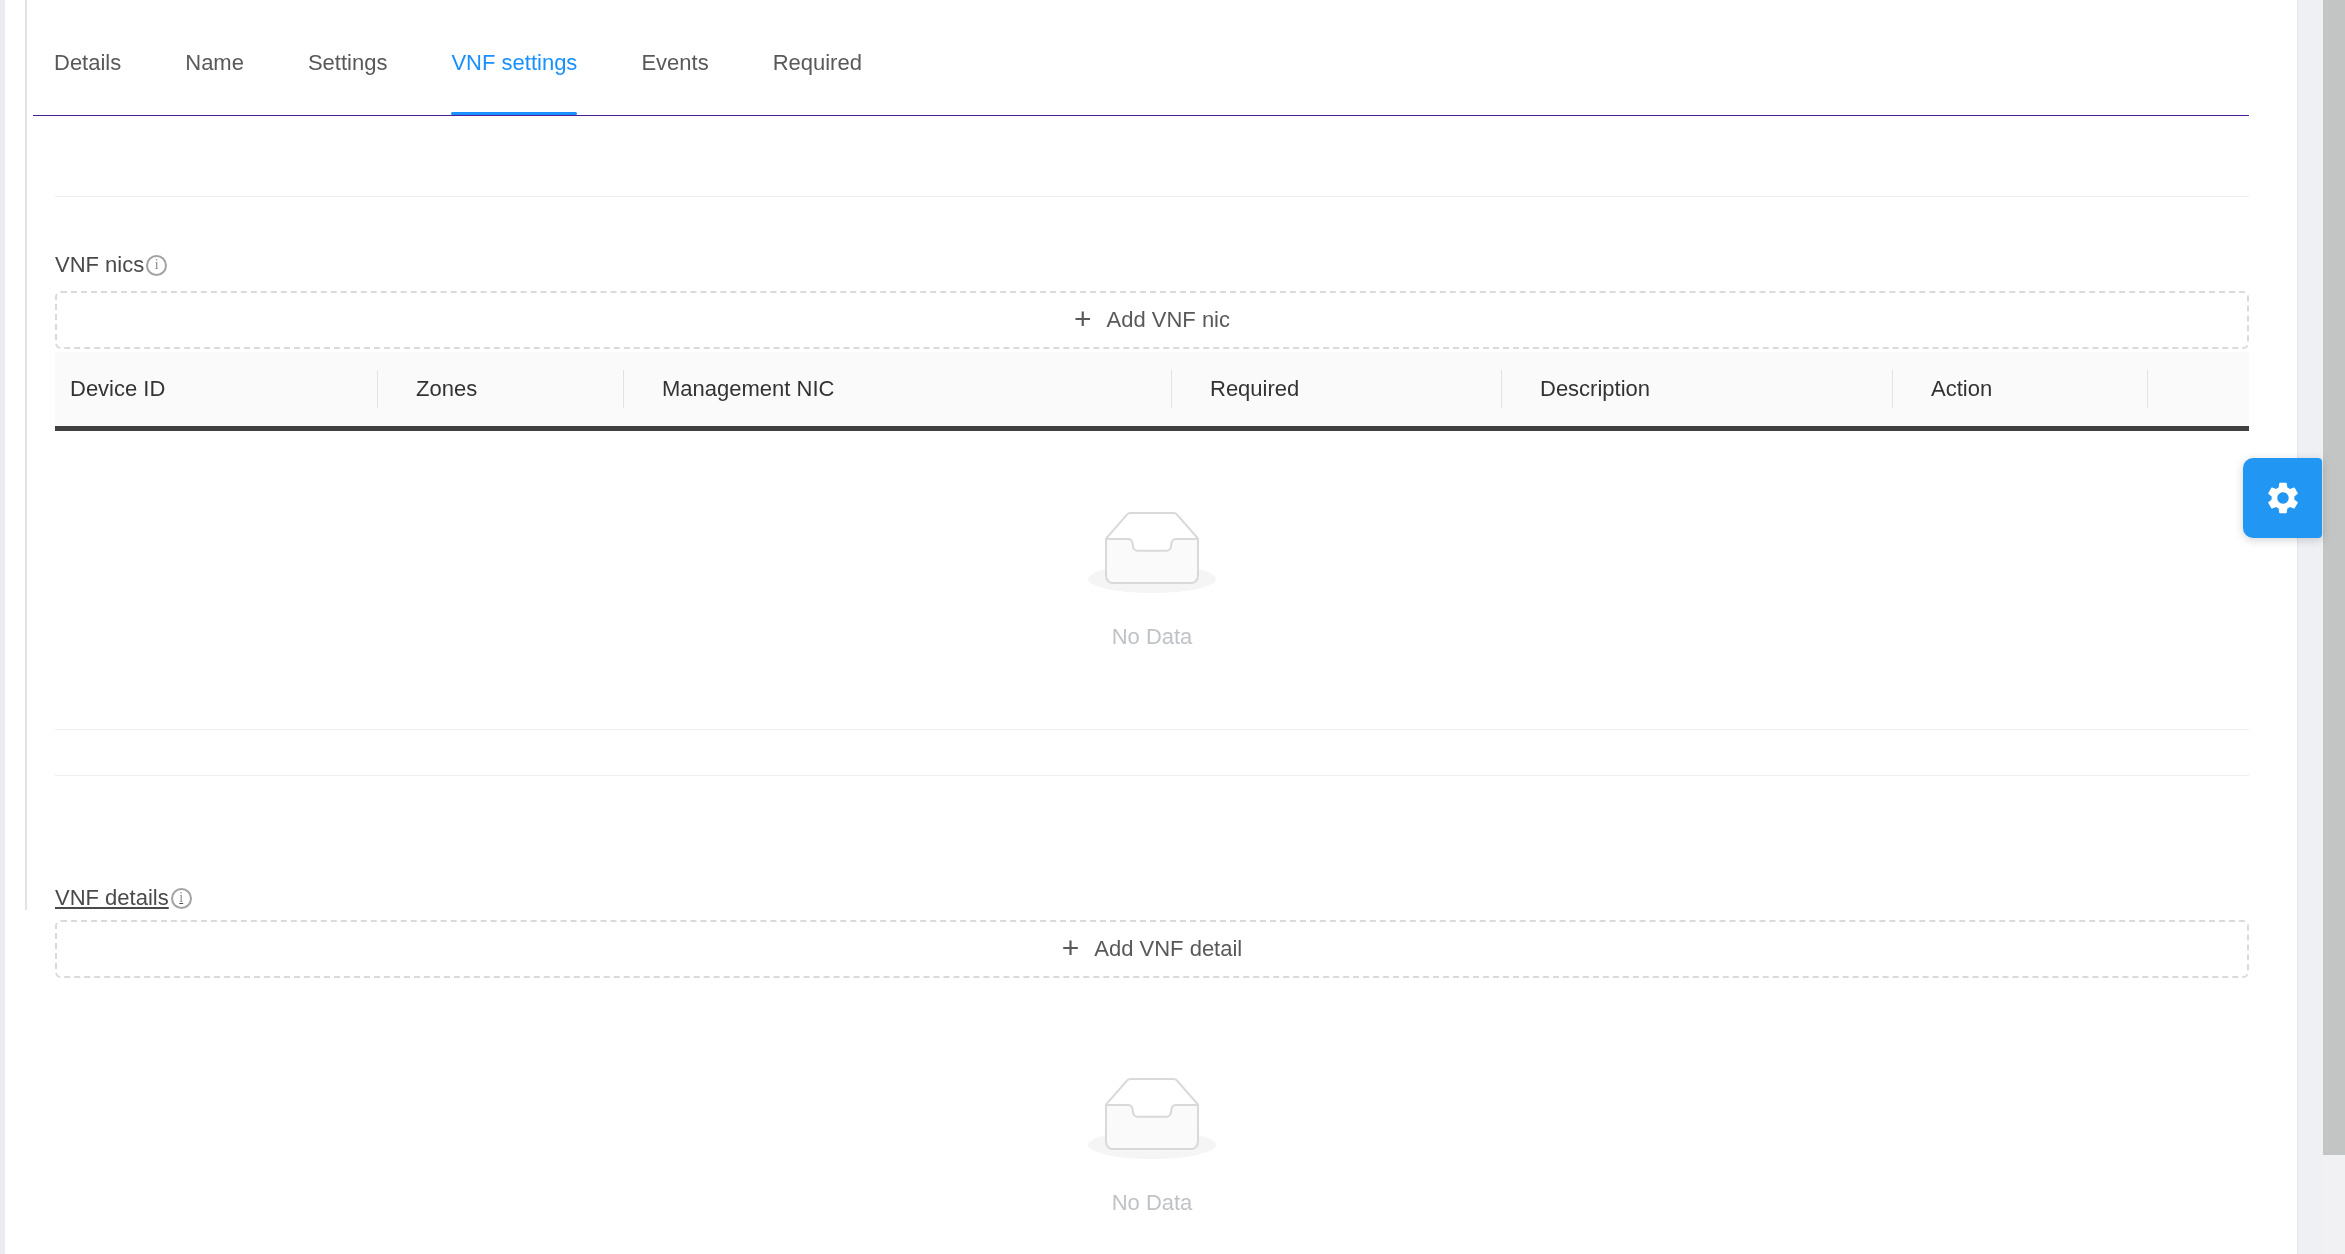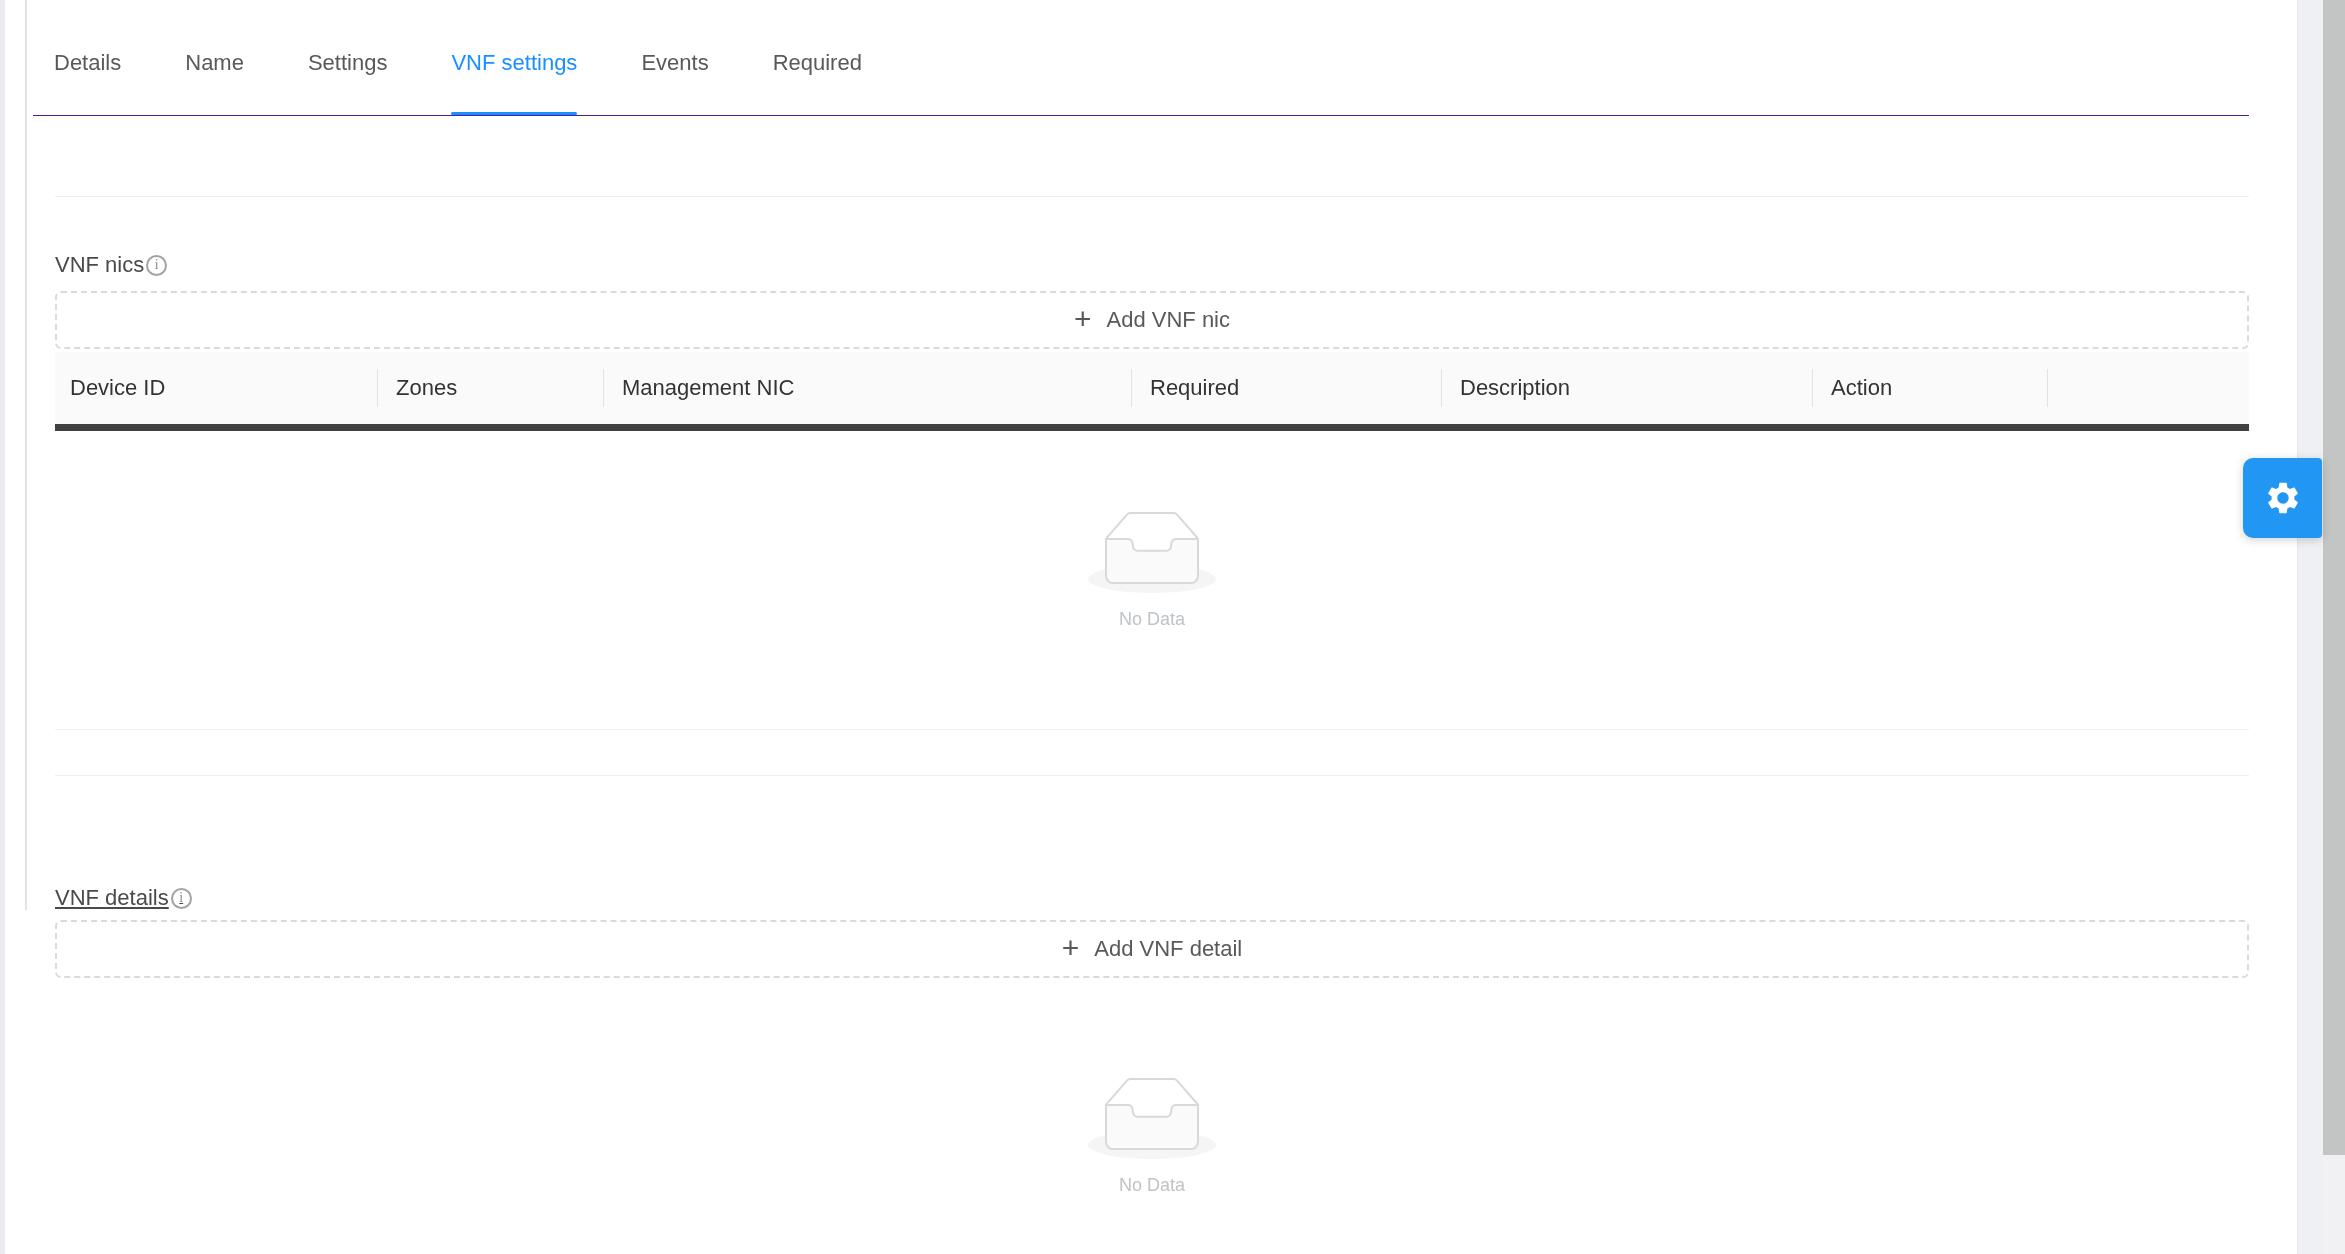--- a/index.html
+++ b/index.html
@@ -53,35 +53,35 @@
     border-radius:6px; display:flex; align-items:center; justify-content:center;
     gap:15px; font-size:22px; color:#595959; cursor:pointer;
     font-family:"Liberation Sans", sans-serif; }
   .add-btn.first { margin-top:13px; }
   .add-btn.second { margin-top:9px; }
   .plus-glyph { font-size:30px; font-weight:300; color:#595959; line-height:1;
     margin-top:-3px; }
 
   
   .thead { margin-top:3px; height:79px; background:#fafafa; display:flex;
-    align-items:center; border-bottom:7px solid #404040; }
+    align-items:center; border-bottom:5px solid #404040;gap:20px; }
   .th { position:relative; height:100%; display:flex; align-items:center;
     padding-left:18px; font-size:22px; color:#333; white-space:nowrap; }
   .th:first-child { padding-left:15px; }
   .th::after { content:""; position:absolute; right:0; top:50%; margin-top:-19px;
     width:1px; height:38px; background:#e2e2e2; }
   .th:last-child::after { display:none; }
   .th.c0{width:323px;} .th.c1{width:226px;} .th.c2{width:310px;} .th.c3{width:528px;}
   .th.c4{width:371px;} .th.c5{width:235px;} .th.c6{flex:1;}
 
   
   .empty-block { display:flex; flex-direction:column; align-items:center; }
   .empty-block.first { height:299px; padding-top:80px; border-bottom:1px solid #f0f0f0; }
   .empty-block.second { padding-top:99px; }
-  .empty-text { margin-top:16px; font-size:18px; color:#bfc3c7; }
+  .empty-text { margin-top:31px; font-size:22px; color:#bfc3c7; }
 
   
   .gear-button { position:absolute; right:23px; top:458px; width:79px; height:80px;
     background:#2196f3; border-radius:10px 4px 4px 10px; display:flex;
     align-items:center; justify-content:center; cursor:pointer;
     box-shadow:0 2px 10px rgba(0,0,0,0.18); }
 </style>
 </head>
 <body>
 

